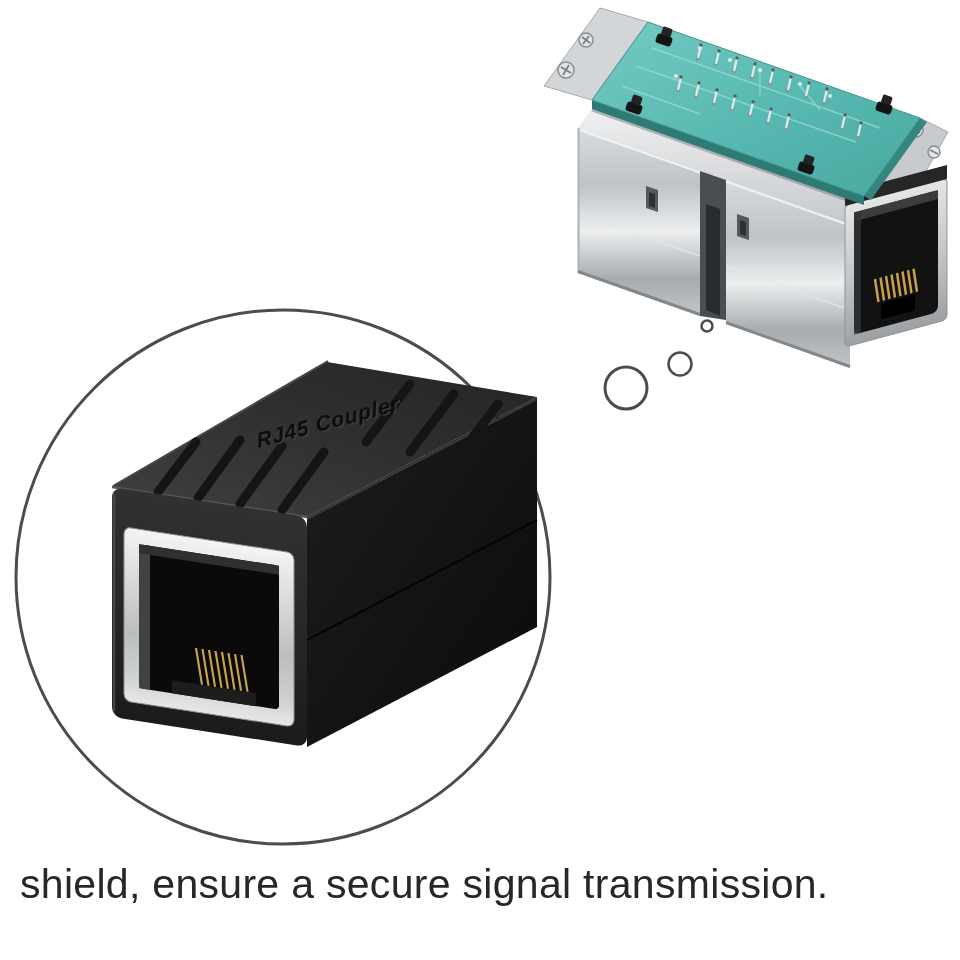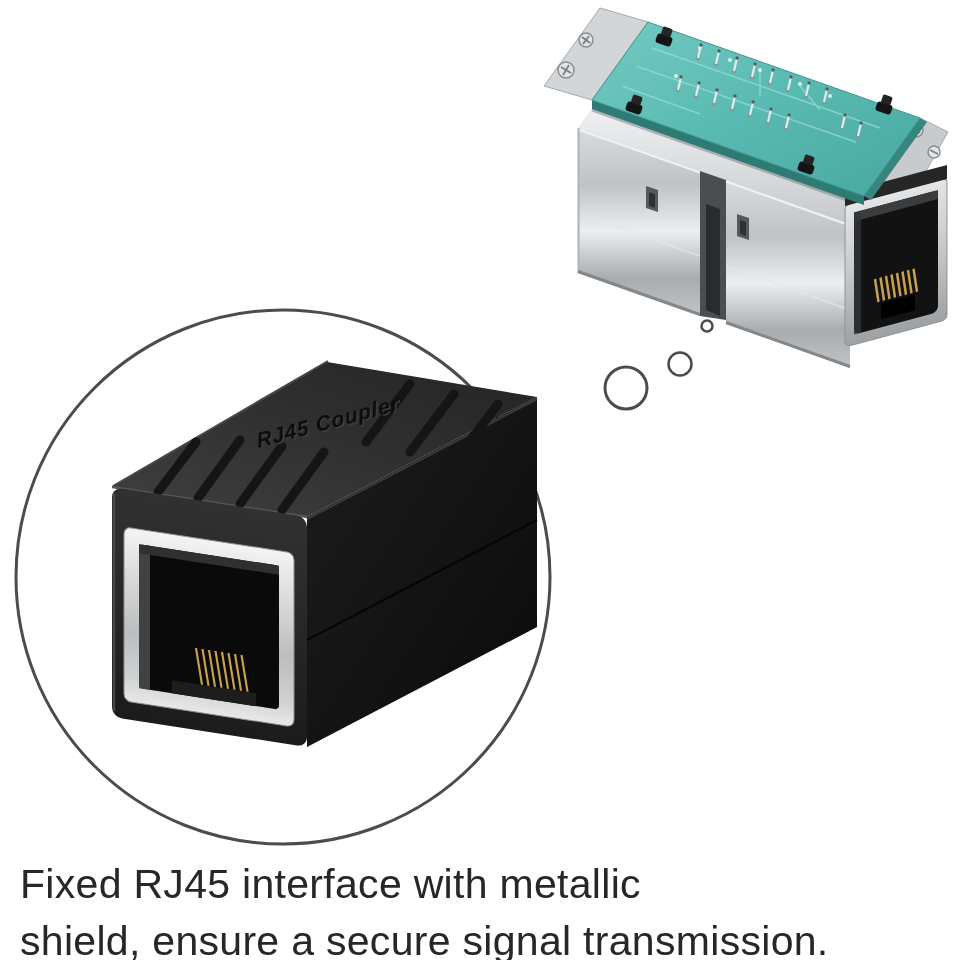--- a/index.html
+++ b/index.html
@@ -270,17 +270,16 @@
             <line x1="116.5" y1="148" x2="122.5" y2="184"></line>
         <line x1="123" y1="148" x2="129" y2="184"></line>
             <line x1="129.5" y1="148" x2="135.5" y2="184"></line>
       </g>
       <line x1="2" y1="6" x2="2" y2="224" stroke="#4e4e4e" stroke-width="2.5" opacity="0.8"></line>
     </g>
   </g>
 </svg>
 
 <div class="caption">
-  <div>Fixed RJ45 interface with metallic</div>
   <div>shield, ensure a secure signal transmission.</div>
 </div>
 
 </div>
 
 </body></html>

